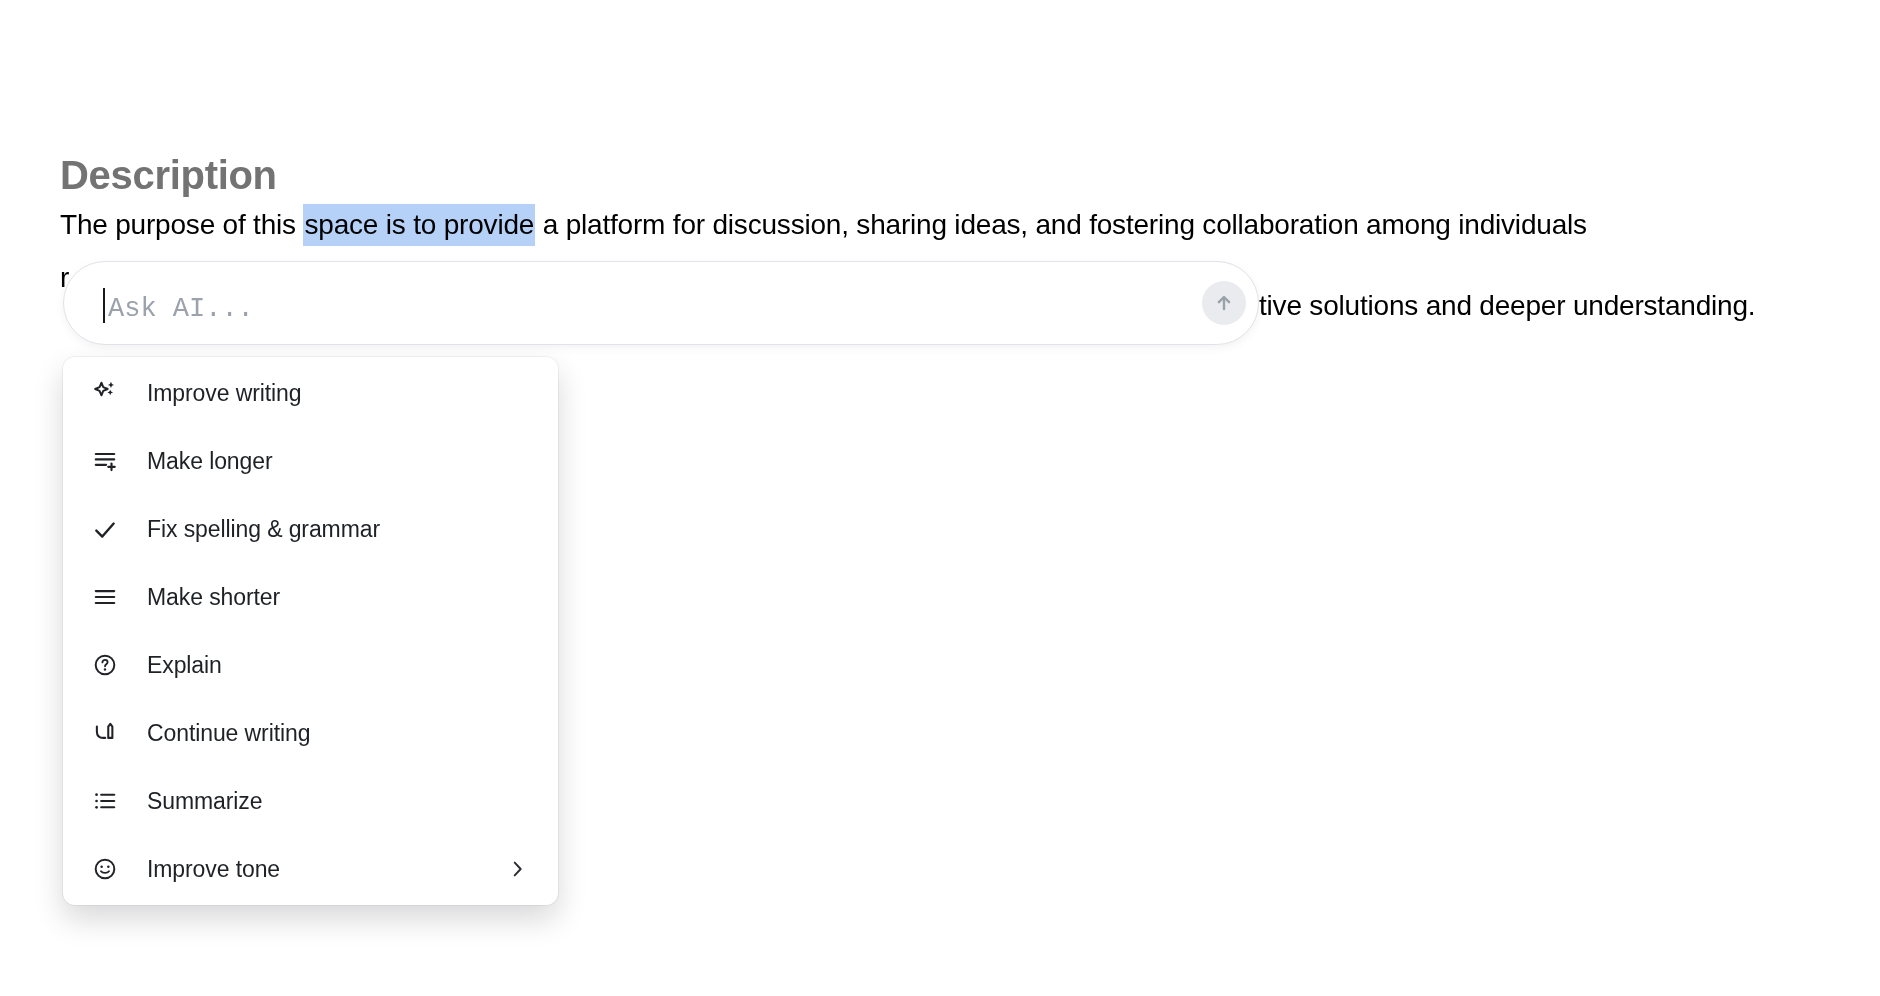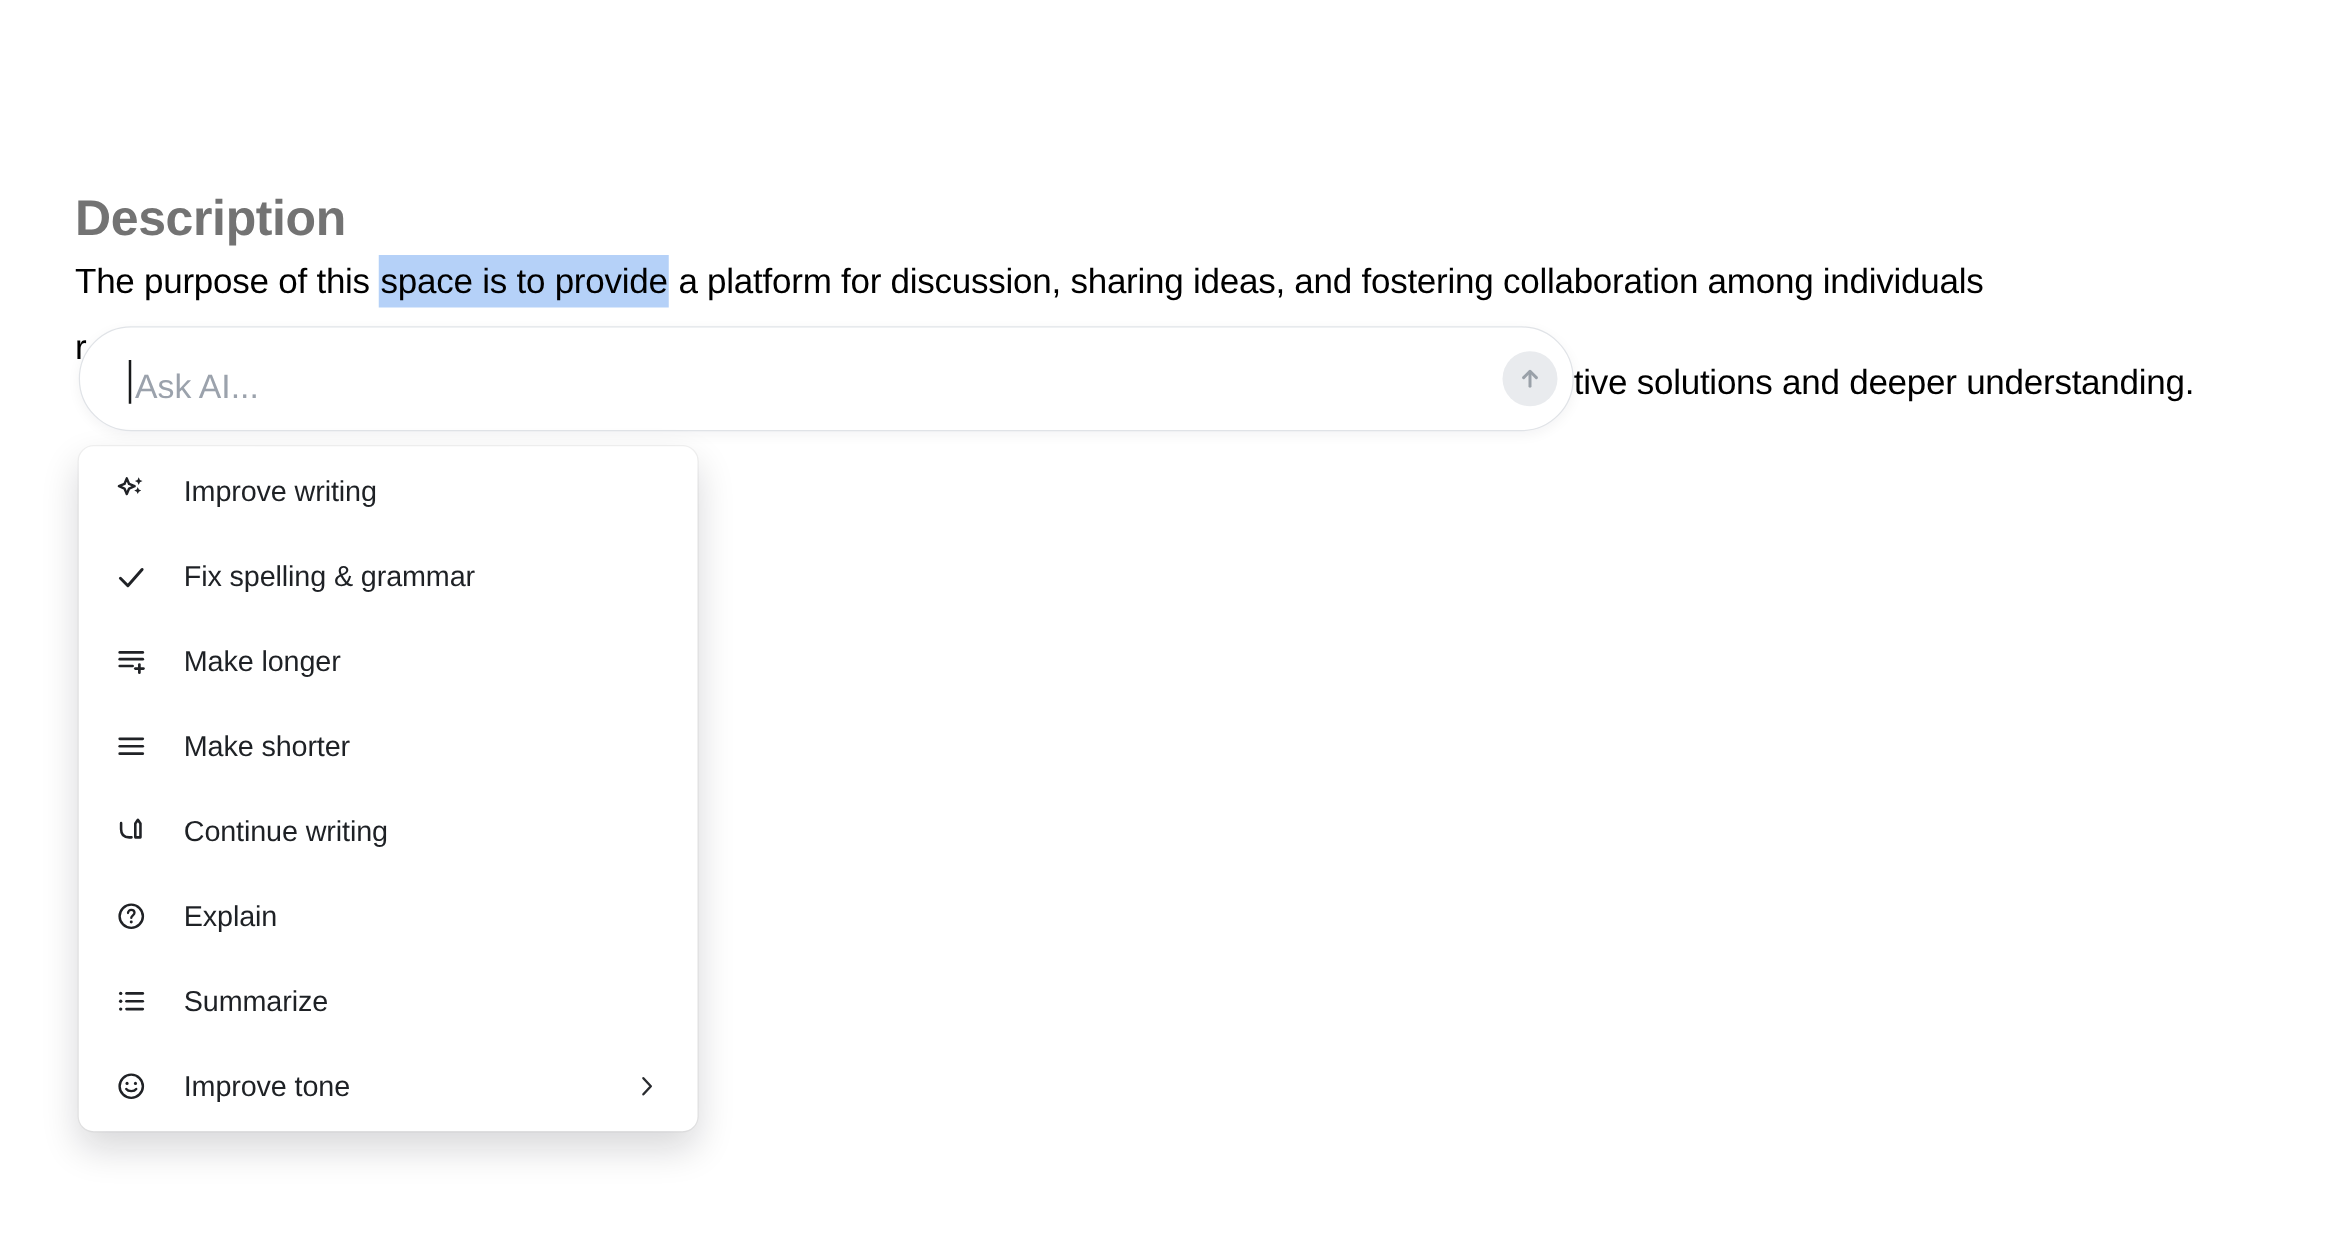--- a/index.html
+++ b/index.html
@@ -25,21 +25,21 @@
   
   .ai-pill{
     position:absolute;left:63px;top:261px;width:1196px;height:84px;
     background:#ffffff;border:1px solid #e0e3e7;border-radius:42px;
     box-shadow:0 3px 10px rgba(20,20,30,0.05);
     z-index:5;box-sizing:border-box;
   }
   .ai-input{
     position:absolute;left:44px;top:1px;width:1080px;height:92px;
     border:none;outline:none;background:transparent;
-    font-family:Liberation Sans, sans-serif;
+    font-family:Liberation Mono, monospace;
     font-size:27px;color:#b91c1c;padding:0;
   }
   .ai-input::placeholder{color:#9ba2ac;opacity:1;}
   .caret-bar{
     position:absolute;left:39px;top:26px;width:2px;height:35px;
     background:#17181a;
   }
   .send-btn{
     position:absolute;left:1138px;top:19px;width:44px;height:44px;
     border-radius:50%;background:#e9ebee;border:none;padding:0;
@@ -93,66 +93,66 @@
         <svg width="26" height="26" viewBox="0 0 24 24" fill="none">
        <path d="M8.7 2.5 L10.4 6.6 L14.5 8.3 L10.4 10 L8.7 14.1 L7 10 L2.9 8.3 L7 6.6 Z" stroke="#202226" stroke-width="1.8" stroke-linejoin="round"></path>
        <path d="M17.5 1.7 L18.4 3.6 L20.3 4.5 L18.4 5.4 L17.5 7.3 L16.6 5.4 L14.7 4.5 L16.6 3.6 Z" fill="#202226"></path>
        <path d="M16.8 8.9 L17.6 10.7 L19.4 11.5 L17.6 12.3 L16.8 14.1 L16 12.3 L14.2 11.5 L16 10.7 Z" fill="#202226"></path>
      </svg>
       </span>
       <span class="mi-label">Improve writing</span>
     </div>
     <div class="menu-item">
       <span class="mi-icon">
-        <svg width="26" height="26" viewBox="0 0 24 24" fill="none" stroke="#202226" stroke-width="2.2" stroke-linecap="round" stroke-linejoin="round">
-       <path d="M4 13.5 L9.5 19 L20 7"></path>
-     </svg>
-      </span>
-      <span class="mi-label">Fix spelling &amp; grammar</span>
-    </div>
-    <div class="menu-item">
-      <span class="mi-icon">
         <svg width="26" height="26" viewBox="0 0 24 24" fill="none" stroke="#202226" stroke-width="2" stroke-linecap="round">
        <path d="M3.5 5.5 H20.5"></path>
           <path d="M3.5 10.5 H20.5"></path>
           <path d="M3.5 15.5 H13"></path>
        <path d="M18 14.4 V20.4"></path>
           <path d="M15 17.4 H21"></path>
      </svg>
       </span>
       <span class="mi-label">Make longer</span>
+    </div>
+    <div class="menu-item">
+      <span class="mi-icon">
+        <svg width="26" height="26" viewBox="0 0 24 24" fill="none" stroke="#202226" stroke-width="2.2" stroke-linecap="round" stroke-linejoin="round">
+       <path d="M4 13.5 L9.5 19 L20 7"></path>
+     </svg>
+      </span>
+      <span class="mi-label">Fix spelling &amp; grammar</span>
     </div>
     <div class="menu-item">
       <span class="mi-icon">
         <svg width="26" height="26" viewBox="0 0 24 24" fill="none" stroke="#202226" stroke-width="2" stroke-linecap="round">
        <path d="M3.5 6.5 H20.5"></path>
           <path d="M3.5 12 H20.5"></path>
           <path d="M3.5 17.5 H20.5"></path>
      </svg>
       </span>
       <span class="mi-label">Make shorter</span>
     </div>
     <div class="menu-item">
       <span class="mi-icon">
-        <svg width="26" height="26" viewBox="0 0 24 24" fill="none" stroke="#202226" stroke-width="1.9" stroke-linecap="round" stroke-linejoin="round">
-       <path d="M4.5 6 V10.5 C4.5 14.6 6.4 16.5 10.5 16.5 H12.2"></path>
-       <path d="M15 16.5 V6.2 L16.9 3.6 L18.8 6.2 V16.5 Z"></path>
-     </svg>
-      </span>
-      <span class="mi-label">Continue writing</span>
-    </div>
-    <div class="menu-item">
-      <span class="mi-icon">
         <svg width="26" height="26" viewBox="0 0 24 24" fill="none">
        <circle cx="12" cy="12" r="8.6" stroke="#202226" stroke-width="1.8"></circle>
        <path d="M9.6 9.6 C9.6 8.2 10.7 7.3 12 7.3 C13.3 7.3 14.4 8.2 14.4 9.5 C14.4 11.2 12 11.4 12 13.2" stroke="#202226" stroke-width="1.7" stroke-linecap="round" fill="none"></path>
        <circle cx="12" cy="16.2" r="1.1" fill="#202226"></circle>
      </svg>
       </span>
       <span class="mi-label">Explain</span>
+    </div>
+    <div class="menu-item">
+      <span class="mi-icon">
+        <svg width="26" height="26" viewBox="0 0 24 24" fill="none" stroke="#202226" stroke-width="1.9" stroke-linecap="round" stroke-linejoin="round">
+       <path d="M4.5 6 V10.5 C4.5 14.6 6.4 16.5 10.5 16.5 H12.2"></path>
+       <path d="M15 16.5 V6.2 L16.9 3.6 L18.8 6.2 V16.5 Z"></path>
+     </svg>
+      </span>
+      <span class="mi-label">Continue writing</span>
     </div>
     <div class="menu-item">
       <span class="mi-icon">
         <svg width="26" height="26" viewBox="0 0 24 24" fill="none" stroke="#202226" stroke-width="2" stroke-linecap="round">
        <path d="M8.5 6.2 H20.5"></path>
           <path d="M8.5 12 H20.5"></path>
           <path d="M8.5 17.8 H20.5"></path>
        <circle cx="4.2" cy="6.2" r="1.25" fill="#202226" stroke="none"></circle>
        <circle cx="4.2" cy="12" r="1.25" fill="#202226" stroke="none"></circle>
        <circle cx="4.2" cy="17.8" r="1.25" fill="#202226" stroke="none"></circle>

